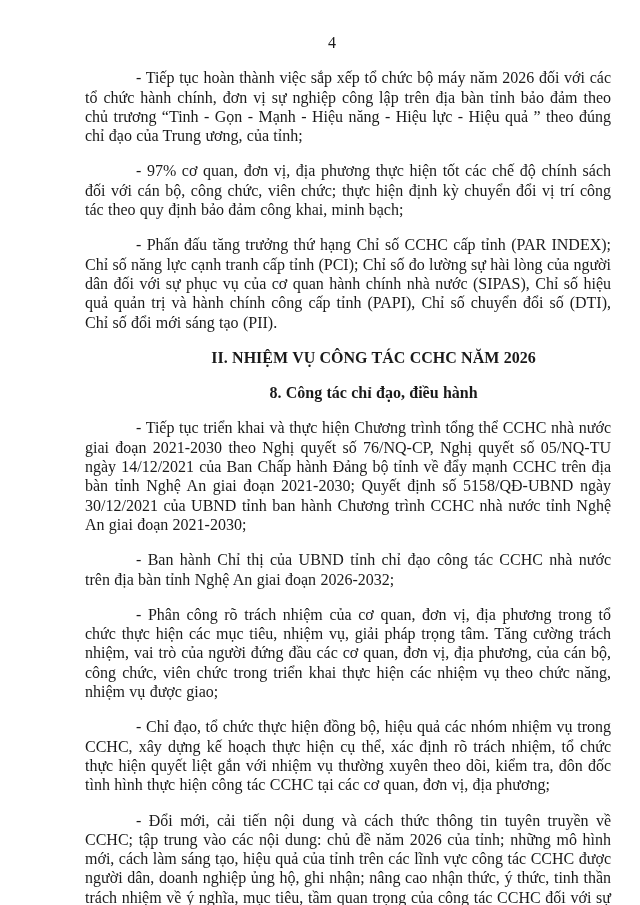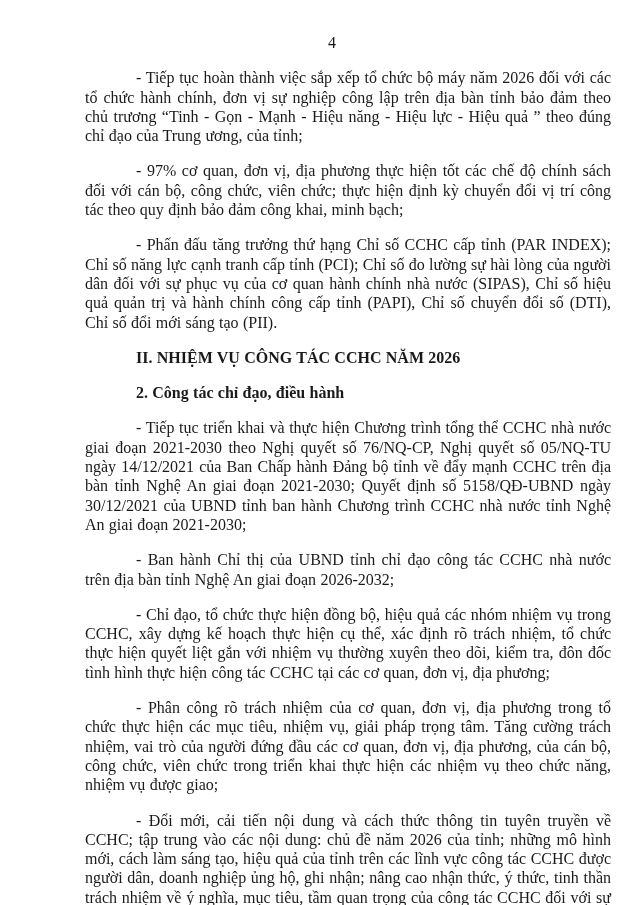--- a/index.html
+++ b/index.html
@@ -27,42 +27,42 @@
   }
   p.para {
     margin: 16px;
     padding: 0;
     text-align: justify;
     text-indent: 51px;
     word-spacing: 0.02em;
   }
   p.heading {
     font-weight: bold;
-    text-align: left;
+    text-align: center;
   }
 </style>
 </head>
 <body>
 
 <div class="page">
   <div class="page-number">4</div>
 
   <p class="para">- Tiếp tục hoàn thành việc sắp xếp tổ chức bộ máy năm 2026 đối với các tổ chức hành chính, đơn vị sự nghiệp công lập trên địa bàn tỉnh bảo đảm theo chủ trương “Tinh - Gọn - Mạnh - Hiệu năng - Hiệu lực - Hiệu quả ” theo đúng chỉ đạo của Trung ương, của tỉnh;</p>
 
   <p class="para">- 97% cơ quan, đơn vị, địa phương thực hiện tốt các chế độ chính sách đối với cán bộ, công chức, viên chức; thực hiện định kỳ chuyển đổi vị trí công tác theo quy định bảo đảm công khai, minh bạch;</p>
 
   <p class="para">- Phấn đấu tăng trưởng thứ hạng Chỉ số CCHC cấp tỉnh (PAR INDEX); Chỉ số năng lực cạnh tranh cấp tỉnh (PCI); Chỉ số đo lường sự hài lòng của người dân đối với sự phục vụ của cơ quan hành chính nhà nước (SIPAS), Chỉ số hiệu quả quản trị và hành chính công cấp tỉnh (PAPI), Chỉ số chuyển đổi số (DTI), Chỉ số đổi mới sáng tạo (PII).</p>
 
   <p class="para heading">II. NHIỆM VỤ CÔNG TÁC CCHC NĂM 2026</p>
 
-  <p class="para heading">2. Công tác chỉ đạo, điều hành</p>
+  <p class="para heading">8. Công tác chỉ đạo, điều hành</p>
 
   <p class="para">- Tiếp tục triển khai và thực hiện Chương trình tổng thể CCHC nhà nước giai đoạn 2021-2030 theo Nghị quyết số 76/NQ-CP, Nghị quyết số 05/NQ-TU ngày 14/12/2021 của Ban Chấp hành Đảng bộ tỉnh về đẩy mạnh CCHC trên địa bàn tỉnh Nghệ An giai đoạn 2021-2030; Quyết định số 5158/QĐ-UBND ngày 30/12/2021 của UBND tỉnh ban hành Chương trình CCHC nhà nước tỉnh Nghệ An giai đoạn 2021-2030;</p>
 
   <p class="para">- Ban hành Chỉ thị của UBND tỉnh chỉ đạo công tác CCHC nhà nước trên địa bàn tỉnh Nghệ An giai đoạn 2026-2032;</p>
 
+  <p class="para">- Phân công rõ trách nhiệm của cơ quan, đơn vị, địa phương trong tổ chức thực hiện các mục tiêu, nhiệm vụ, giải pháp trọng tâm. Tăng cường trách nhiệm, vai trò của người đứng đầu các cơ quan, đơn vị, địa phương, của cán bộ, công chức, viên chức trong triển khai thực hiện các nhiệm vụ theo chức năng, nhiệm vụ được giao;</p>
+
   <p class="para">- Chỉ đạo, tổ chức thực hiện đồng bộ, hiệu quả các nhóm nhiệm vụ trong CCHC, xây dựng kế hoạch thực hiện cụ thể, xác định rõ trách nhiệm, tổ chức thực hiện quyết liệt gắn với nhiệm vụ thường xuyên theo dõi, kiểm tra, đôn đốc tình hình thực hiện công tác CCHC tại các cơ quan, đơn vị, địa phương;</p>
-
-  <p class="para">- Phân công rõ trách nhiệm của cơ quan, đơn vị, địa phương trong tổ chức thực hiện các mục tiêu, nhiệm vụ, giải pháp trọng tâm. Tăng cường trách nhiệm, vai trò của người đứng đầu các cơ quan, đơn vị, địa phương, của cán bộ, công chức, viên chức trong triển khai thực hiện các nhiệm vụ theo chức năng, nhiệm vụ được giao;</p>
 
   <p class="para">- Đổi mới, cải tiến nội dung và cách thức thông tin tuyên truyền về CCHC; tập trung vào các nội dung: chủ đề năm 2026 của tỉnh; những mô hình mới, cách làm sáng tạo, hiệu quả của tỉnh trên các lĩnh vực công tác CCHC được người dân, doanh nghiệp ủng hộ, ghi nhận; nâng cao nhận thức, ý thức, tinh thần trách nhiệm về ý nghĩa, mục tiêu, tầm quan trọng của công tác CCHC đối với sự phát triển kinh tế - xã hội của tỉnh;</p>
 
 </div>
 
 </body></html>

